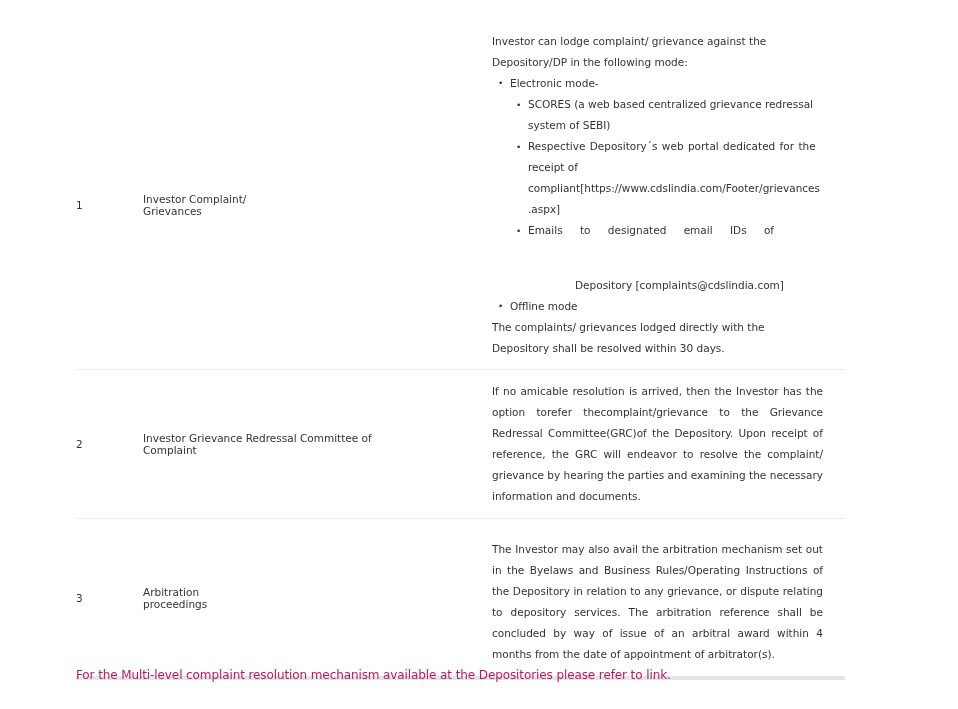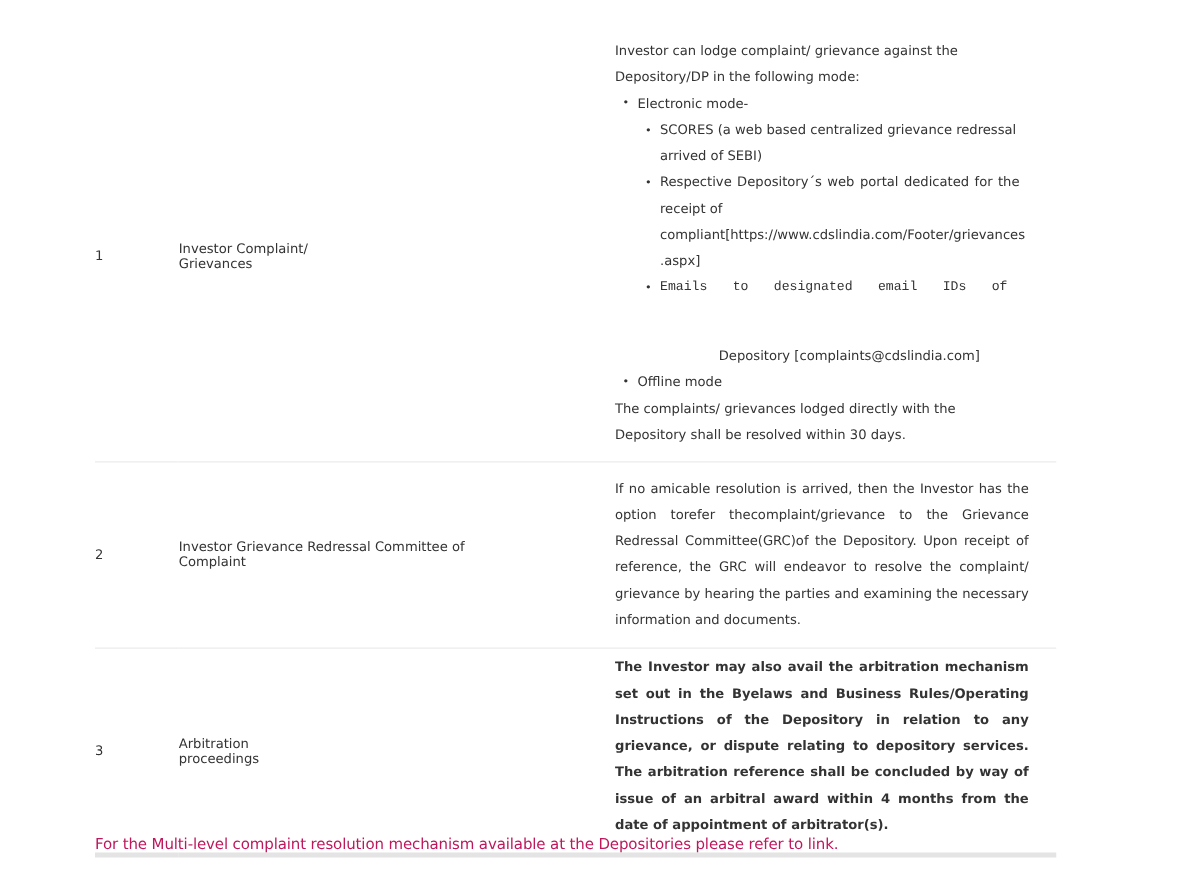--- a/index.html
+++ b/index.html
@@ -80,21 +80,20 @@
       top: 1px;
       font-size: 9px;
     }
     .email-line {
       display: block;
       padding-left: 47px;
       margin-top: 34px;
     }
     .emails-first {
       word-spacing: 14px;
-      font-family: Liberation Mono, monospace;
     }
     .footer-note {
       position: absolute;
       left: 76px;
       top: 668px;
       font-family: "DejaVu Sans", sans-serif;
       font-size: 12px;
       color: #be185d;
       letter-spacing: -0.1px;
     }
@@ -121,21 +120,21 @@
           <p>Investor can lodge complaint/ grievance against the</p>
           <p>Depository/DP in the following mode:</p>
           <ul class="lvl1">
             <li>
               <span class="b1">•</span>
               <span>Electronic mode-</span>
               <ul class="lvl2">
                 <li>
                   <span class="b2">•</span>
                   <div>SCORES (a web based centralized grievance redressal</div>
-                  <div>arrived of SEBI)</div>
+                  <div>system of SEBI)</div>
                 </li>
                 <li>
                   <span class="b2">•</span>
                   <div style="word-spacing:1px;">Respective Depository´s web portal dedicated for the</div>
                   <div>receipt of</div>
                   <div>compliant[https://www.cdslindia.com/Footer/grievances</div>
                   <div>.aspx]</div>
                 </li>
                 <li>
                   <span class="b2">•</span>
@@ -164,21 +163,21 @@
           <p>If no amicable resolution is arrived, then the Investor has the option torefer thecomplaint/grievance to the Grievance Redressal Committee(GRC)of the Depository. Upon receipt of reference, the GRC will endeavor to resolve the complaint/ grievance by hearing the parties and examining the necessary information and documents.</p>
         </td>
       </tr>
 
       <tr class="row r3 last">
         <td class="num">3</td>
         <td class="name">
           <div>Arbitration</div>
           <div>proceedings</div>
         </td>
-        <td class="desc" style="padding-top:5px;padding-bottom:11px;font-weight:bold;">
+        <td class="desc" style="padding-top:20px;padding-bottom:11px;">
           <p>The Investor may also avail the arbitration mechanism set out in the Byelaws and Business Rules/Operating Instructions of the Depository in relation to any grievance, or dispute relating to depository services. The arbitration reference shall be concluded by way of issue of an arbitral award within 4 months from the date of appointment of arbitrator(s).</p>
         </td>
       </tr>
     </tbody>
   </table>
 </div>
 
 <div class="footer-note">For the Multi-level complaint resolution mechanism available at the Depositories please refer to link.</div>
 
 </body></html>

